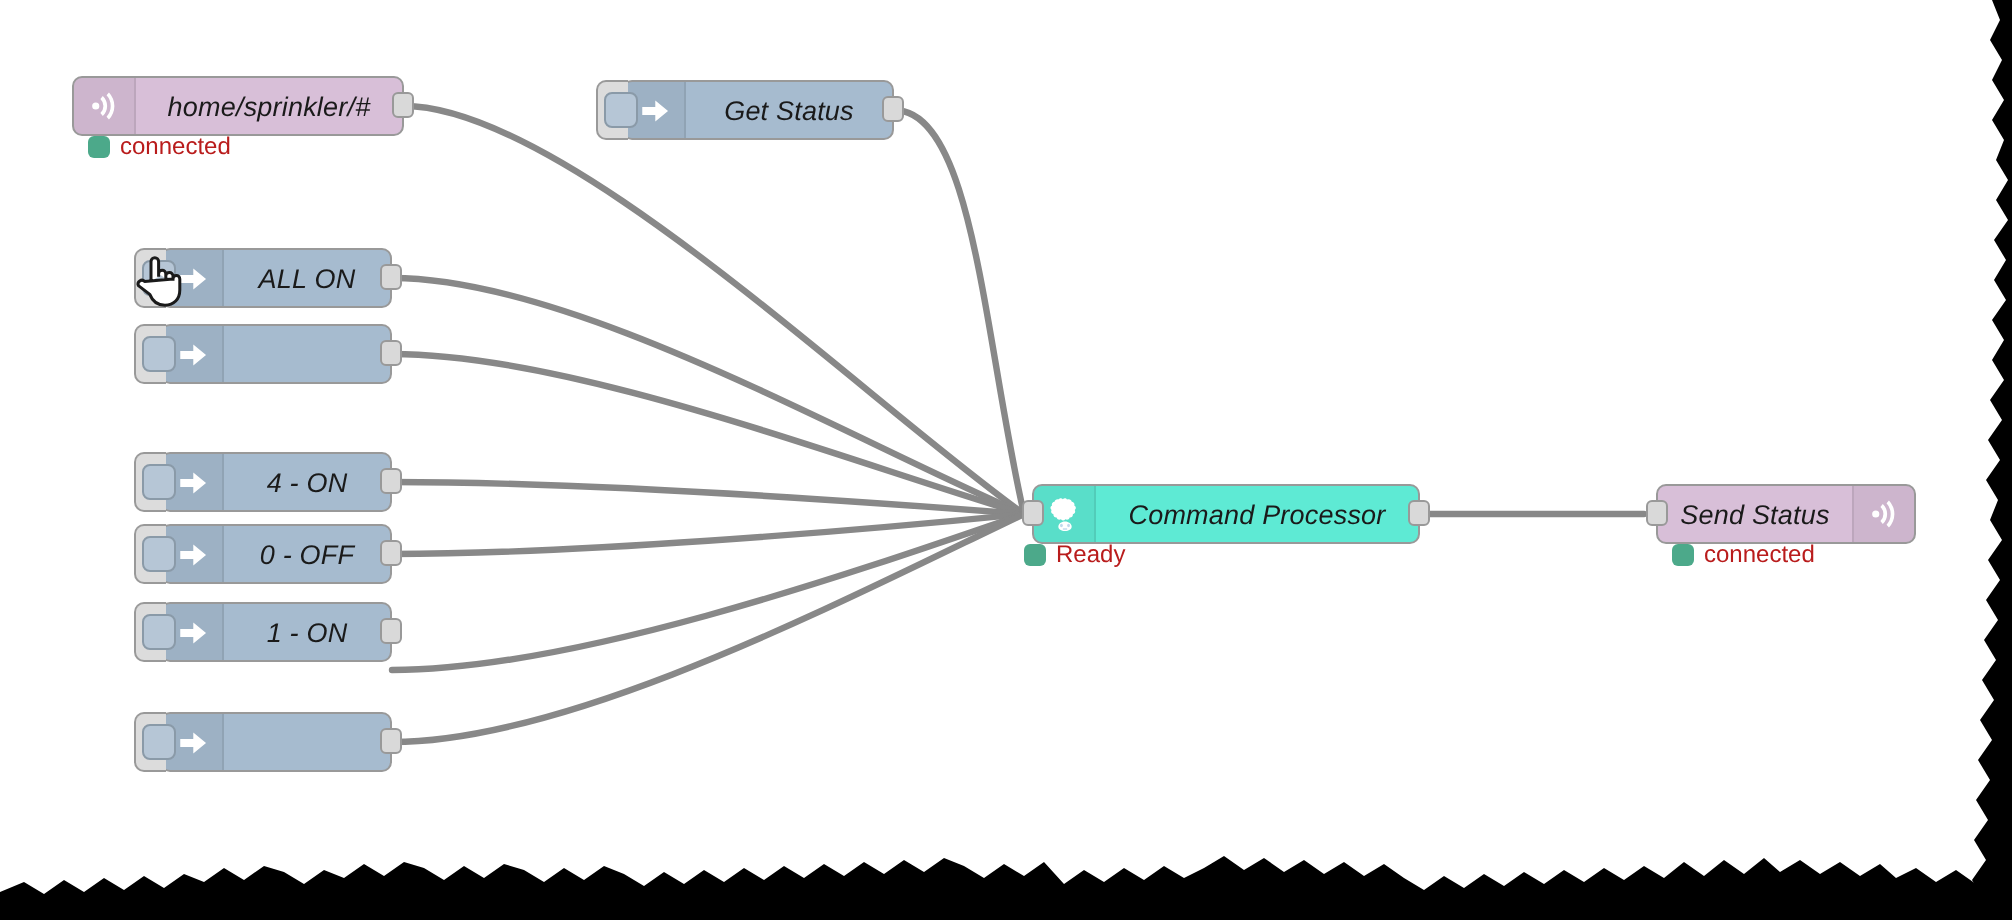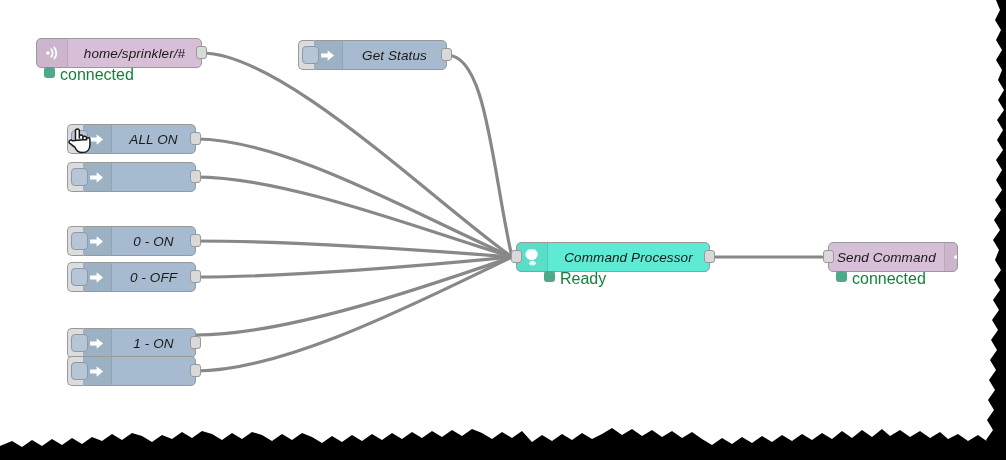--- a/index.html
+++ b/index.html
@@ -116,23 +116,23 @@
     top: 50%;
     margin-top: -7px;
   }
   .port.out { right: -6px; }
   .port.in  { left: -6px; }
 
   
   .status {
     position: absolute;
     display: flex;
-    align-items: flex-start;
-    font-size: 16px;
-    color: #15803d;
+    align-items: flex-end;
+    font-size: 12px;
+    color: #b91c1c;
     white-space: nowrap;
   }
   .status-dot {
     width: 11px;
     height: 11px;
     border-radius: 3px;
     background: #4ca98a;
     margin-right: 5px;
     flex: 0 0 11px;
   }
@@ -256,41 +256,41 @@
   <div class="node theme-inject" style="left:80px; top:226px; width:116px;">
     <div class="inject-btn">
       <span class="inject-btn-inner"></span>
     </div>
     <div class="node-body">
       <div class="icon-box left-side">
         <svg width="17" height="17" viewBox="0 0 24 24">
           <path fill="#ffffff" d="M3 9.2 h 9.2 V 4.6 L 21.2 12 l -9 7.4 V 14.8 H 3 Z"></path>
         </svg>
       </div>
-      <div class="node-label">0 - ON</div>
+      <div class="node-label">4 - ON</div>
     </div>
     <span class="port out"></span>
   </div>
 
   <div class="node theme-inject" style="left:80px; top:262px; width:116px;">
     <div class="inject-btn">
       <span class="inject-btn-inner"></span>
     </div>
     <div class="node-body">
       <div class="icon-box left-side">
         <svg width="17" height="17" viewBox="0 0 24 24">
           <path fill="#ffffff" d="M3 9.2 h 9.2 V 4.6 L 21.2 12 l -9 7.4 V 14.8 H 3 Z"></path>
         </svg>
       </div>
       <div class="node-label">0 - OFF</div>
     </div>
     <span class="port out"></span>
   </div>
 
-  <div class="node theme-inject" style="left:80px; top:328px; width:116px;">
+  <div class="node theme-inject" style="left:80px; top:301px; width:116px;">
     <div class="inject-btn">
       <span class="inject-btn-inner"></span>
     </div>
     <div class="node-body">
       <div class="icon-box left-side">
         <svg width="17" height="17" viewBox="0 0 24 24">
           <path fill="#ffffff" d="M3 9.2 h 9.2 V 4.6 L 21.2 12 l -9 7.4 V 14.8 H 3 Z"></path>
         </svg>
       </div>
       <div class="node-label">1 - ON</div>
@@ -333,28 +333,28 @@
             <ellipse cx="19.0" cy="24.8" rx="1.2" ry="1.5"></ellipse>
             <path d="M14.2 27.2 h 3.6 v 1.2 h -3.6 z"></path>
           </g>
         </svg>
       </div>
       <div class="node-label">Command Processor</div>
     </div>
     <span class="port in"></span>
     <span class="port out"></span>
   </div>
-  <div class="status" style="left:544px; top:271px;">
+  <div class="status" style="left:512px; top:271px;">
     <span class="status-dot"></span>
     <span class="status-text">Ready</span>
   </div>
 
   <div class="node theme-mqtt" style="left:828px; top:242px; width:130px;">
     <div class="node-body">
-      <div class="node-label">Send Command</div>
+      <div class="node-label">Send Status</div>
       <div class="icon-box right-side">
         <svg width="18" height="18" viewBox="0 0 24 24">
           <g fill="#ffffff">
             <circle cx="6.5" cy="12" r="2.4"></circle>
             <path d="M11.2 5.4 a 9 9 0 0 1 0 13.2 l -1.6 -1.9 a 6.5 6.5 0 0 0 0 -9.4 z"></path>
             <path d="M15.3 3.0 a 13 13 0 0 1 0 18 l -1.6 -1.9 a 10.5 10.5 0 0 0 0 -14.2 z"></path>
           </g>
         </svg>
       </div>
     </div>

